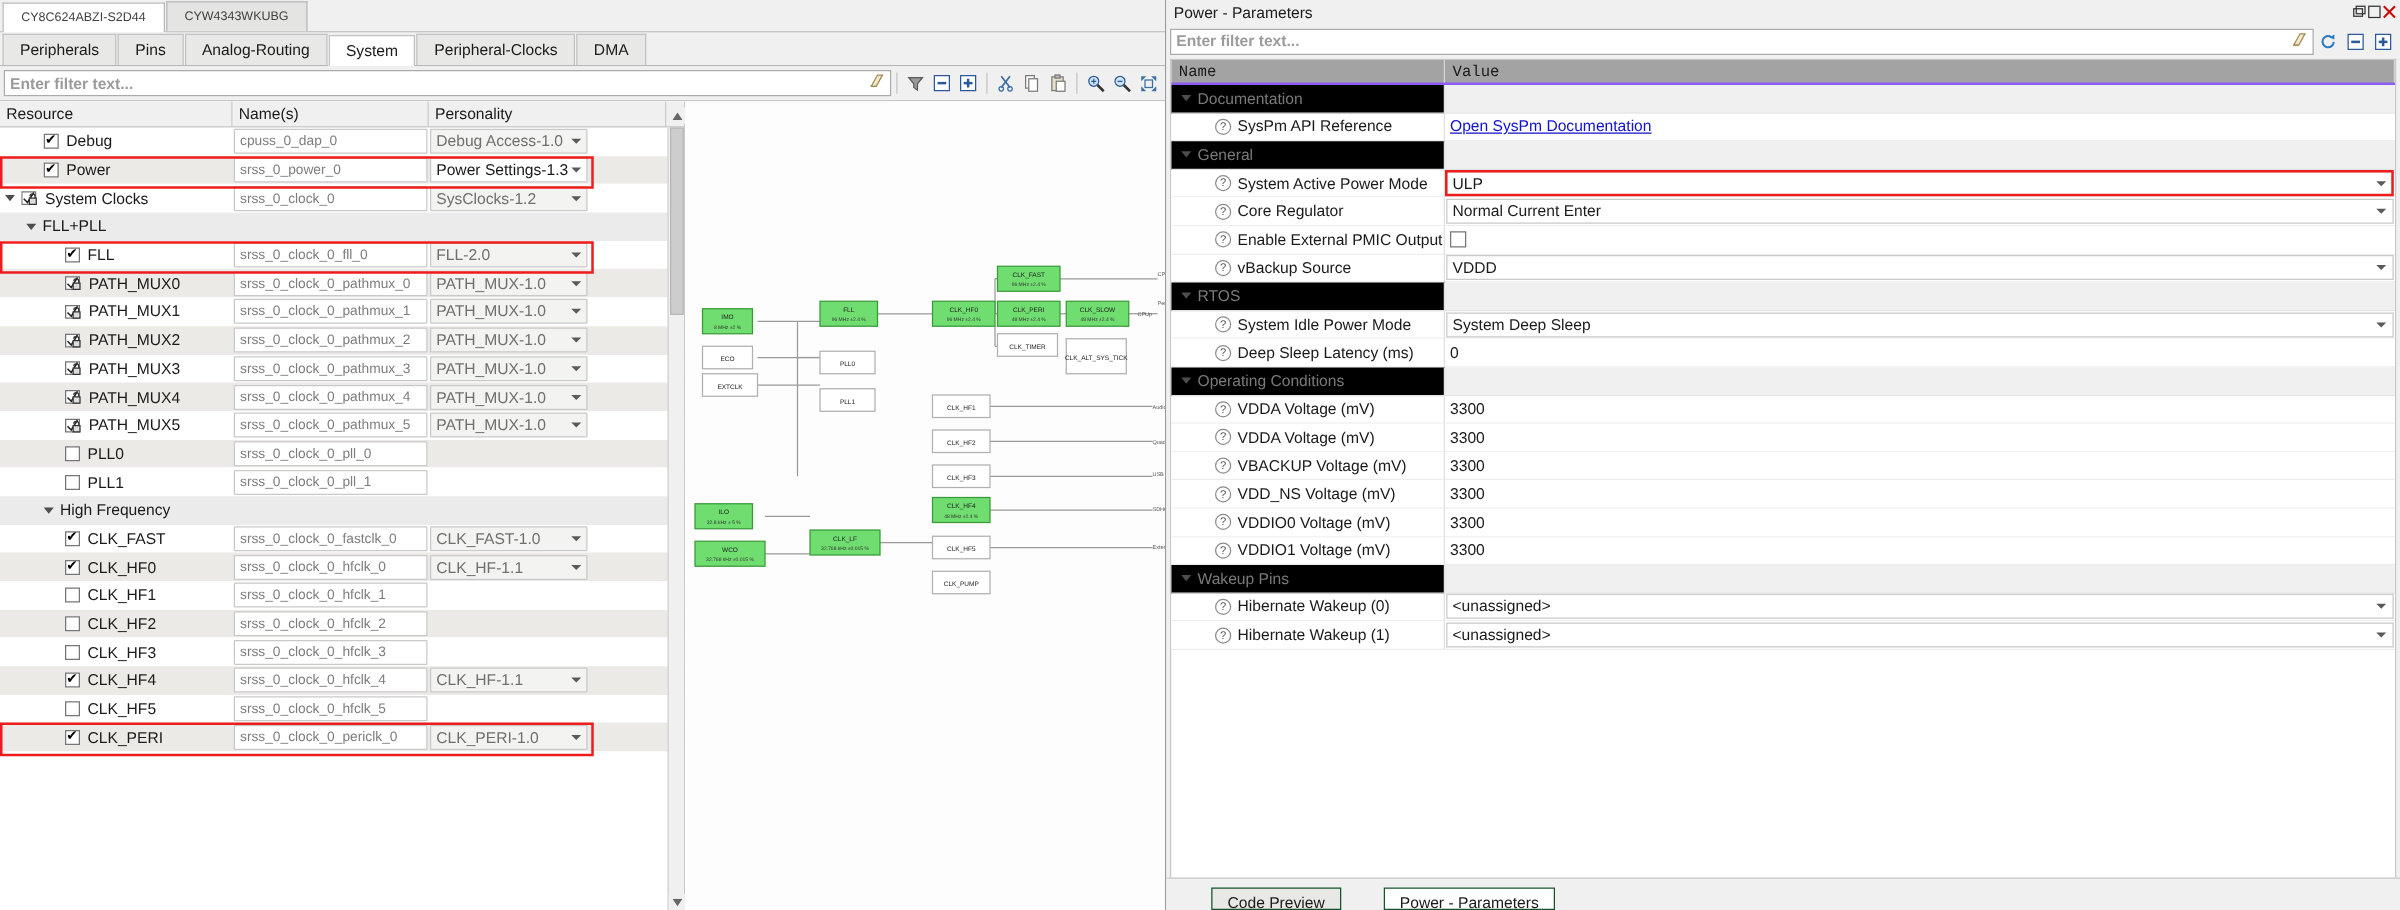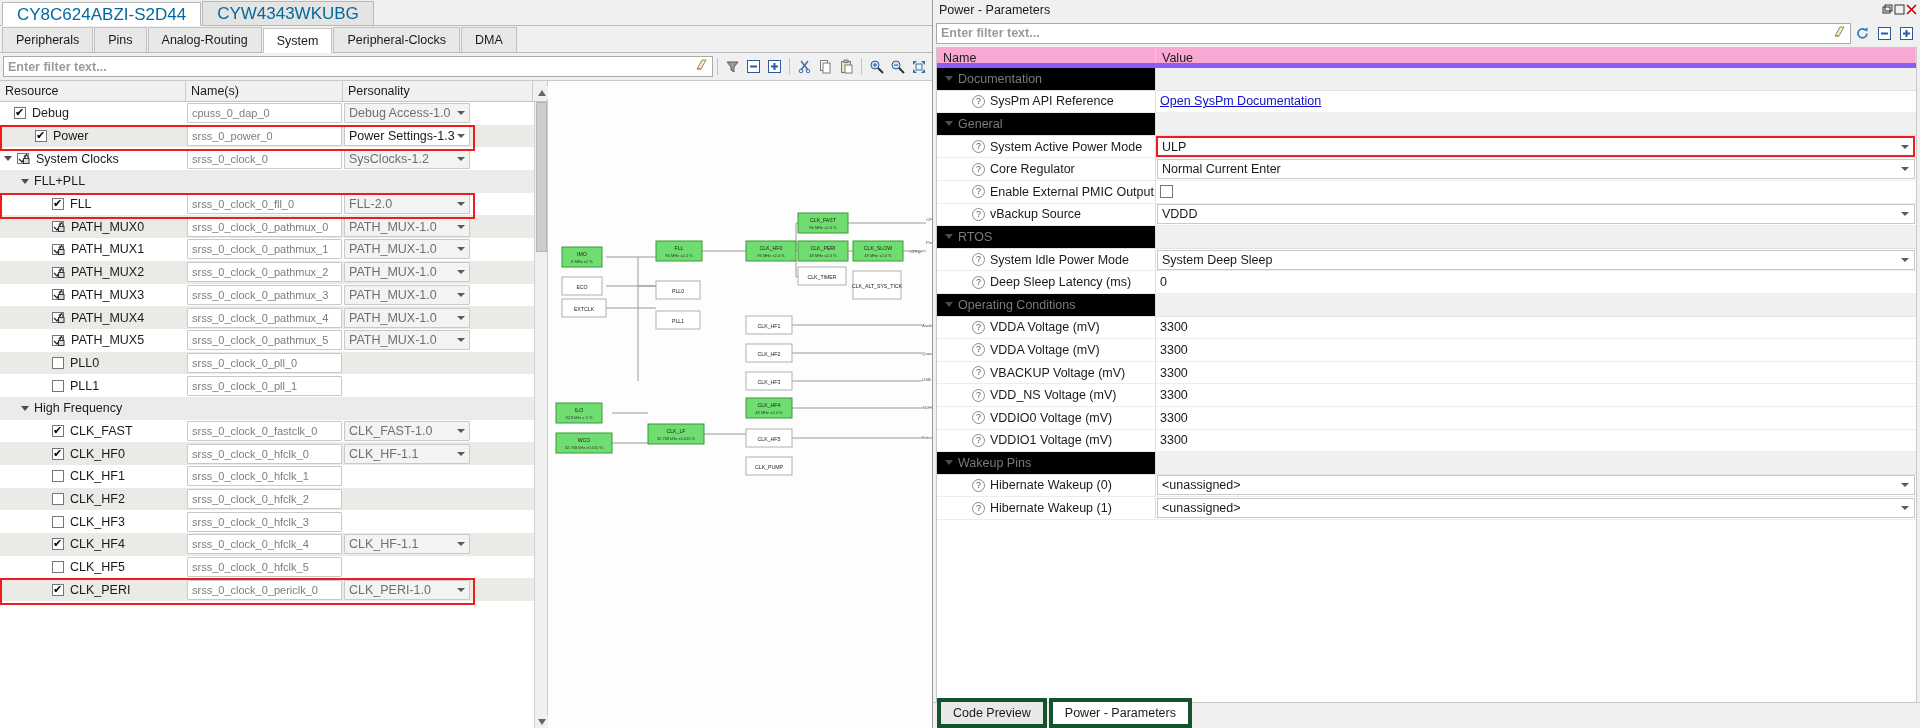--- a/index.html
+++ b/index.html
@@ -21,23 +21,23 @@
     display: flex; flex-direction: column;
     border-right: 1px solid #9a9a9a;
   }
   .devtabs {
     height: 26px; display: flex; align-items: flex-end;
     background: #f0f0f0; padding-left: 2px;
     border-bottom: 1px solid #b8b8b8;
   }
   .devtab {
     height: 24px; line-height: 24px; padding: 0 14px;
-    font-size: 17px; background: #e4e4e2;
+    font-size: 10px; background: #e4e4e2;
     border: 1px solid #b8b8b8; border-bottom: none;
-    margin-right: 1px; color: #0369a1;
+    margin-right: 1px; color: #404040;
   }
   .devtab.active { background: #ffffff; border-bottom: 1px solid #ffffff; margin-bottom: -1px; }
 
   .subtabs {
     height: 27px; display: flex; align-items: flex-end;
     background: #f0f0f0; padding-left: 2px;
     border-bottom: 1px solid #b8b8b8;
   }
   .subtab {
     height: 25px; line-height: 25px; padding: 0 13px;
@@ -181,21 +181,21 @@
   }
   .rp-title .wbtns { margin-left: auto; display: flex; gap: 1px; padding-right: 3px; }
   .rp-filter {
     height: 28px; display: flex; align-items: center;
     padding: 0 3px; gap: 0;
   }
   .rp-filter .filter-input { height: 21px; }
   .rp-icon { width: 22px; height: 22px; display: flex; align-items: center; justify-content: center; }
 
   .ptable { flex: 1; background: #fff; border: 1px solid #c8c8c8; border-bottom: none; margin: 0 3px; overflow: hidden; }
-  .phead { display: flex; height: 20px; background: #f9a8d4; border-bottom: 5px solid #8b5cf6; }
+  .phead { display: flex; height: 20px; background: #a3a3a3; border-bottom: 2px solid #8b5cf6; font-family: Liberation Mono, monospace; }
   .phead > div { line-height: 20px; padding-left: 6px; font-size: 12.5px; border-right: 1px solid #d5d5d5; }
   .pcol-name { width: 219px; }
   .pcol-val { flex: 1; }
 
   .prow { display: flex; height: 22.6px; align-items: stretch; }
   .prow.grp { background: #f0f0f0; }
   .pname {
     width: 219px; display: flex; align-items: center;
     border-right: 1px solid #e0e0e0; border-bottom: 1px solid #ededed;
     font-size: 12.5px; background: #fff; padding-left: 4px;
@@ -233,23 +233,23 @@
     content: ""; position: absolute; left: 0; top: 0; right: 1px; bottom: 0;
     border: 2px solid #ee1c1c; pointer-events: none;
   }
 
   .bottom-tabs {
     height: 26px; display: flex; align-items: flex-end;
     background: #f0f0f0; padding-left: 4px;
     border-top: 1px solid #c8c8c8;
   }
   .btab {
-    height: 30px; line-height: 22px; padding: 0 12px;
+    height: 18px; line-height: 22px; padding: 0 12px;
     font-size: 12.5px; background: #e8e8e6;
-    border: 4px solid #14532d; margin-right: 2px;
+    border: 1px solid #14532d; margin-right: 2px; margin-left: 32px;
   }
   .btab.active { background: #ffffff; }
 
   .winbtn { width: 11px; height: 11px; display: inline-block; }
 </style>
 </head>
 <body>
 
 <div class="app">
 
@@ -346,21 +346,21 @@
 
     <div class="tree-wrap">
       <div class="tree">
         <div class="thead">
           <div class="col-res">Resource</div>
           <div class="col-name">Name(s)</div>
           <div class="col-pers">Personality</div>
         </div>
         <div class="tbody" id="tree-body">
             <div class="trow">
-              <div class="cell-res" style=" text-align: center;">
+              <div class="cell-res" style="padding-left: 21px; text-align: center;">
                 <span class="twisty-sp"></span>
                 <span class="chk on"></span>
                 <span class="rlabel">Debug</span>
               </div>
               <div class="cell-name">
                 <div class="txtbox">cpuss_0_dap_0</div>
               </div>
               <div class="cell-pers">
                 <div class="combo">
                   <span>Debug Access-1.0</span>
@@ -585,21 +585,21 @@
                 <span class="twisty-sp"></span>
                 <span class="chk"></span>
                 <span class="rlabel">PLL1</span>
               </div>
               <div class="cell-name">
                 <div class="txtbox">srss_0_clock_0_pll_1</div>
               </div>
               <div class="cell-pers"></div>
             </div>
             <div class="trow group">
-              <div class="cell-res" style="padding-left: 21px;">
+              <div class="cell-res" style="padding-left: 21px; margin-left: 14px;">
                 <span class="twisty"></span>
                 <span class="rlabel glabel">High Frequency</span>
               </div>
               <div class="cell-name"></div>
               <div class="cell-pers"></div>
             </div>
             <div class="trow">
               <div class="cell-res" style="padding-left: 38px;">
                 <span class="twisty-sp"></span>
                 <span class="chk on"></span>

